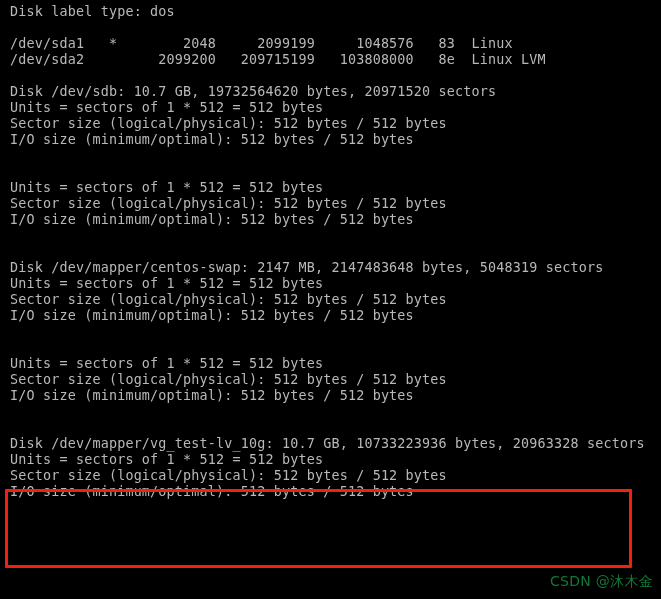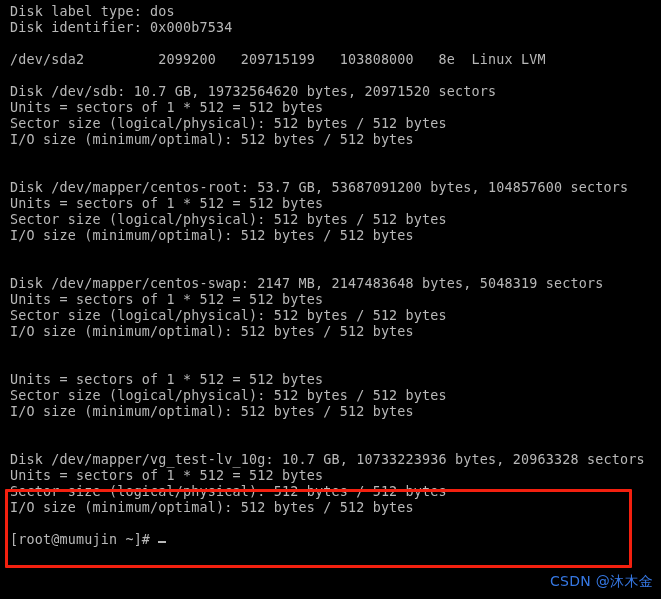--- a/index.html
+++ b/index.html
@@ -46,21 +46,21 @@
     height: 79px;
     border: 3px solid #f3200f;
     box-sizing: border-box;
     pointer-events: none;
     border-radius: 1px;
   }
   #watermark {
     position: absolute;
     right: 8px;
     top: 573px;
-    color: #3b82f6;
+    color: #15803d;
     font-size: 14px;
     font-family: "DejaVu Sans", "Liberation Sans", sans-serif;
     white-space: pre;
     letter-spacing: 0.3px;
     opacity: 0.92;
   }
   .cursor {
     display: inline-block;
     width: 8px;
     height: 2px;
@@ -72,31 +72,30 @@
   }
 </style>
 </head>
 <body>
 
 <div id="screen">
 
   <div id="terminal">
 
   <div class="line">Disk label type: dos</div>
-      <div class="line">Disk identifier: 0x000b7534</div>
       <div class="line blank"></div>
+      <div class="line">/dev/sda1   *        2048     2099199     1048576   83  Linux</div>
       <div class="line">/dev/sda2         2099200   209715199   103808000   8e  Linux LVM</div>
       <div class="line blank"></div>
       <div class="line">Disk /dev/sdb: 10.7 GB, 19732564620 bytes, 20971520 sectors</div>
       <div class="line">Units = sectors of 1 * 512 = 512 bytes</div>
       <div class="line">Sector size (logical/physical): 512 bytes / 512 bytes</div>
       <div class="line">I/O size (minimum/optimal): 512 bytes / 512 bytes</div>
       <div class="line blank"></div>
       <div class="line blank"></div>
-      <div class="line">Disk /dev/mapper/centos-root: 53.7 GB, 53687091200 bytes, 104857600 sectors</div>
       <div class="line">Units = sectors of 1 * 512 = 512 bytes</div>
       <div class="line">Sector size (logical/physical): 512 bytes / 512 bytes</div>
       <div class="line">I/O size (minimum/optimal): 512 bytes / 512 bytes</div>
       <div class="line blank"></div>
       <div class="line blank"></div>
       <div class="line">Disk /dev/mapper/centos-swap: 2147 MB, 2147483648 bytes, 5048319 sectors</div>
       <div class="line">Units = sectors of 1 * 512 = 512 bytes</div>
       <div class="line">Sector size (logical/physical): 512 bytes / 512 bytes</div>
       <div class="line">I/O size (minimum/optimal): 512 bytes / 512 bytes</div>
       <div class="line blank"></div>
@@ -104,20 +103,19 @@
       <div class="line">Units = sectors of 1 * 512 = 512 bytes</div>
       <div class="line">Sector size (logical/physical): 512 bytes / 512 bytes</div>
       <div class="line">I/O size (minimum/optimal): 512 bytes / 512 bytes</div>
       <div class="line blank"></div>
       <div class="line blank"></div>
       <div class="line">Disk /dev/mapper/vg_test-lv_10g: 10.7 GB, 10733223936 bytes, 20963328 sectors</div>
       <div class="line">Units = sectors of 1 * 512 = 512 bytes</div>
       <div class="line">Sector size (logical/physical): 512 bytes / 512 bytes</div>
       <div class="line">I/O size (minimum/optimal): 512 bytes / 512 bytes</div>
       <div class="line blank"></div>
-      <div class="line"><span>[root@mumujin ~]#</span><span class="cursor"></span></div>
     </div>
 
   <div id="highlight-box"></div>
 
   <div id="watermark">CSDN @沐木金</div>
 
 </div>
 
 </body></html>

